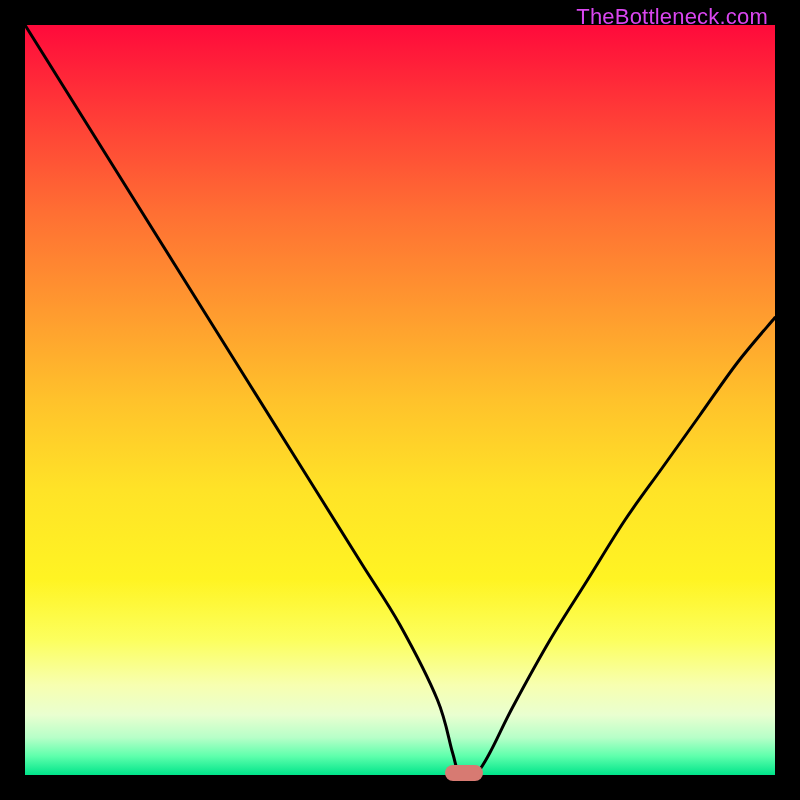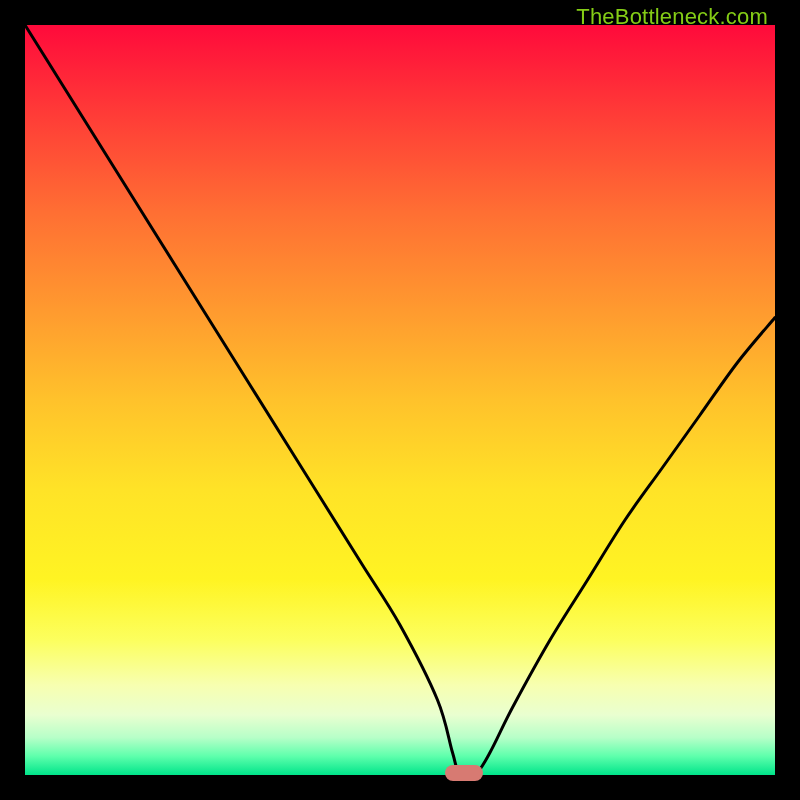--- a/index.html
+++ b/index.html
@@ -40,21 +40,21 @@
       #e9ffd0 92%,
       #b7ffc8 95%,
       #5effac 97.5%,
       #00e48a 100%
     );
   }
   .watermark {
     position: absolute;
     top: 4px;
     right: 32px;
-    color: #84cc16;
+    color: #d946ef;
     font-size: 22px;
     font-weight: 500;
     letter-spacing: 0.2px;
     user-select: none;
   }
   svg.curve {
     position: absolute;
     left: 0;
     top: 0;
     width: 750px;

